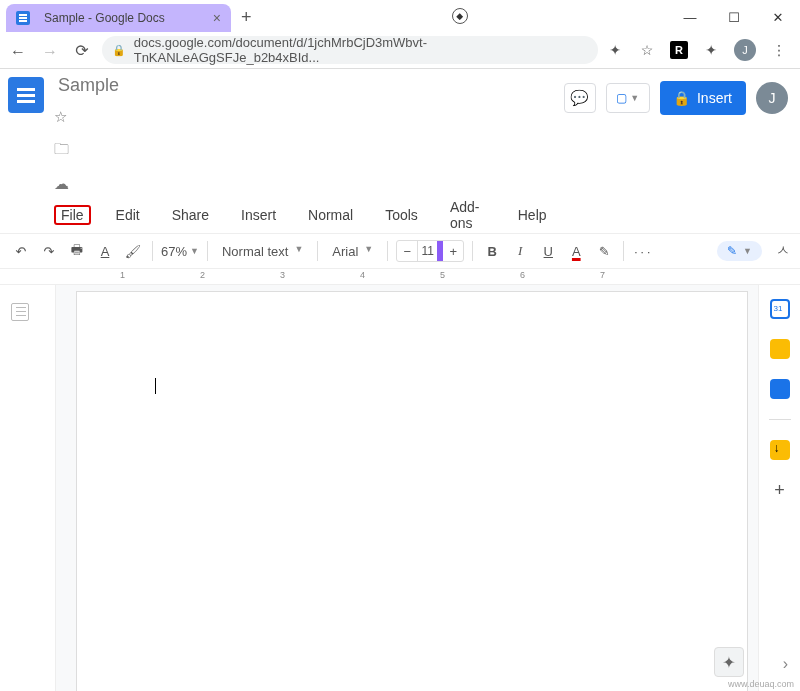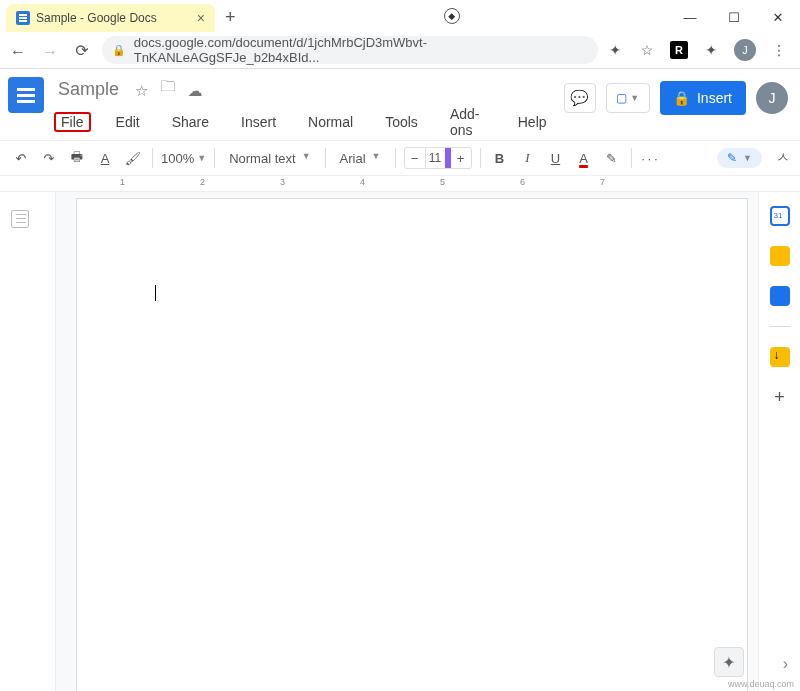--- a/index.html
+++ b/index.html
@@ -1,39 +1,39 @@
 <!DOCTYPE html>
 <html><head>
 <meta charset="utf-8">
 <style>
 * { box-sizing: border-box; margin: 0; padding: 0; font-family: Arial, "Segoe UI", sans-serif; }
 body { width: 800px; height: 691px; background: #fff; overflow: hidden; position: relative; }
 .titlebar { height: 32px; background: #fff; display: flex; align-items: flex-end; border-bottom: none; }
-.tab { display: flex; align-items: center; background: #fef9c3; border-top-left-radius: 8px; border-top-right-radius: 8px; padding: 6px 10px; margin-left: 6px; font-size: 12px; color: #444; gap: 6px; }
+.tab { display: flex; align-items: center; background: #c4b5fd; border-top-left-radius: 8px; border-top-right-radius: 8px; padding: 6px 10px; margin-left: 6px; font-size: 12px; color: #444; gap: 14px; }
 .tab .favicon { width: 14px; height: 14px; background: #2a79e2; border-radius: 2px; display:flex;align-items:center;justify-content:center;}
 .tab .favicon span{width:8px;height:2px;background:#fff;display:block;box-shadow:0 -3px 0 #fff,0 3px 0 #fff;}
 .tab .close { color:#666; font-size:14px; margin-left:34px;}
 .newtab { font-size:18px; color:#555; padding: 4px 10px; }
 .wincontrols { margin-left:auto; display:flex; gap:0; }
 .wincontrols div { width:44px; height:30px; display:flex;align-items:center;justify-content:center; color:#333; font-size:13px;}
 .shield { width:16px;height:16px; border:1px solid #555; border-radius:50%; margin:0 10px 0 auto; display:flex;align-items:center;justify-content:center;font-size:9px;color:#333; align-self:center;}
 .addrbar { height:36px; display:flex; align-items:center; padding: 0 6px; gap: 8px; }
 .navbtn { width:24px; height:24px; display:flex;align-items:center;justify-content:center; color:#555; font-size:16px; border-radius:50%;}
 .navbtn.disabled{color:#bbb;}
 .urlbox { flex:1; height:28px; background:#f1f3f4; border-radius:14px; display:flex; align-items:center; padding:0 10px; gap:8px; font-size:13px; color:#555;}
 .urlbox .lock{font-size:11px;color:#666;}
 .exticons { display:flex; gap:14px; align-items:center; padding-right:6px;}
 .exticons .ico{width:18px;height:18px;display:flex;align-items:center;justify-content:center;color:#555;font-size:14px;}
 .avatar{width:22px;height:22px;border-radius:50%;background:#7b8a96;color:#fff;display:flex;align-items:center;justify-content:center;font-size:11px;}
 .divider{height:1px;background:#ddd;}
 .docsbar { padding: 6px 12px 0 8px; display:flex; align-items:flex-start; gap: 10px; }
 .docicon { width:36px;height:36px;background:#2a79e2;border-radius:4px;display:flex;align-items:center;justify-content:center; margin-top:2px;}
 .docicon span{width:18px;height:3px;background:#fff;display:block;box-shadow:0 -6px 0 #fff,0 6px 0 #fff;}
 .titlecol { flex:1; }
-.titlerow { display:flex; align-items:flex-end; gap:12px; }
+.titlerow { display:flex; align-items:flex-start; gap:12px;flex-direction:column; }
 .doctitle { font-size:18px; color:#777; padding:0 4px; }
 .staricon,.moveicon,.cloudicon{color:#777;font-size:15px;}
 .menurow { display:flex; align-items:center; gap: 18px; font-size:14px; color:#444; margin-top:4px;}
 .menuitem { padding: 2px 7px; border-radius:3px;}
 .menuitem.hl { border:2px solid #d00; padding:0px 5px;}
 .lastedit { color:#777; text-decoration:underline; font-size:13px; margin-left:8px;}
 .rightactions { display:flex; align-items:center; gap:10px; margin-top:6px;}
 .commentbtn { width:32px;height:30px;border:1px solid #dadce0;border-radius:4px;display:flex;align-items:center;justify-content:center;color:#555;font-size:15px;}
 .presentbtn{width:44px;height:30px;border:1px solid #dadce0;border-radius:4px;display:flex;align-items:center;justify-content:center;color:#1a73e8;font-size:12px;gap:3px;}
 .sharebtn { background:#1a73e8; color:#fff; height:34px; padding:0 14px; border-radius:4px; display:flex;align-items:center;gap:6px;font-size:14px;font-weight:500;}
@@ -155,21 +155,21 @@
 </div>
 
 <div class="toolbar">
   <div class="tbtn">↶</div>
   <div class="tbtn">↷</div>
   <div class="tbtn">🖶</div>
   <div class="tbtn" style="text-decoration:underline;">A</div>
   <div class="tbtn">🖌</div>
   <div class="tsep"></div>
   <div class="zoom">
-      <span>100%</span>
+      <span>67%</span>
       <span class="caret">▼</span>
     </div>
   <div class="tsep"></div>
   <div class="stylesel">
       <span>Normal text</span>
       <span class="caret">▼</span>
     </div>
   <div class="tsep"></div>
   <div class="fontsel">
       <span>Arial</span>

